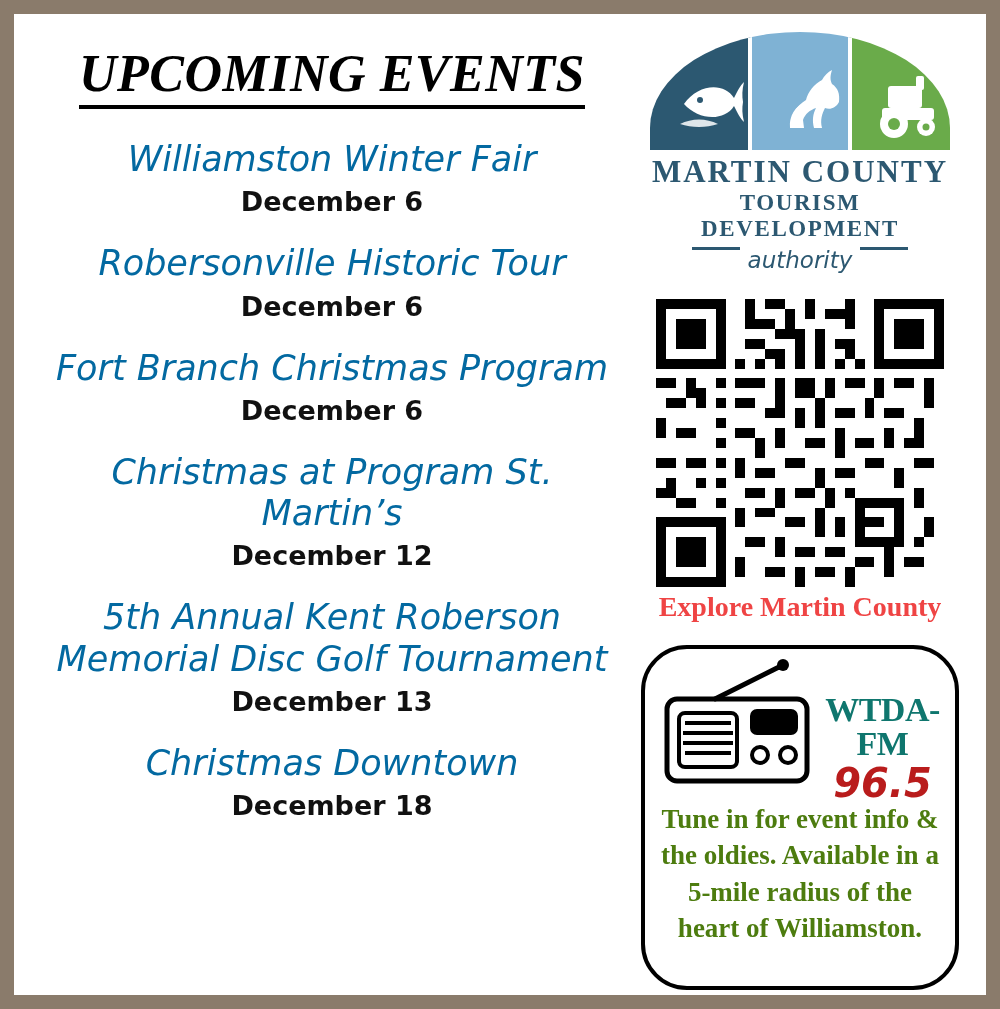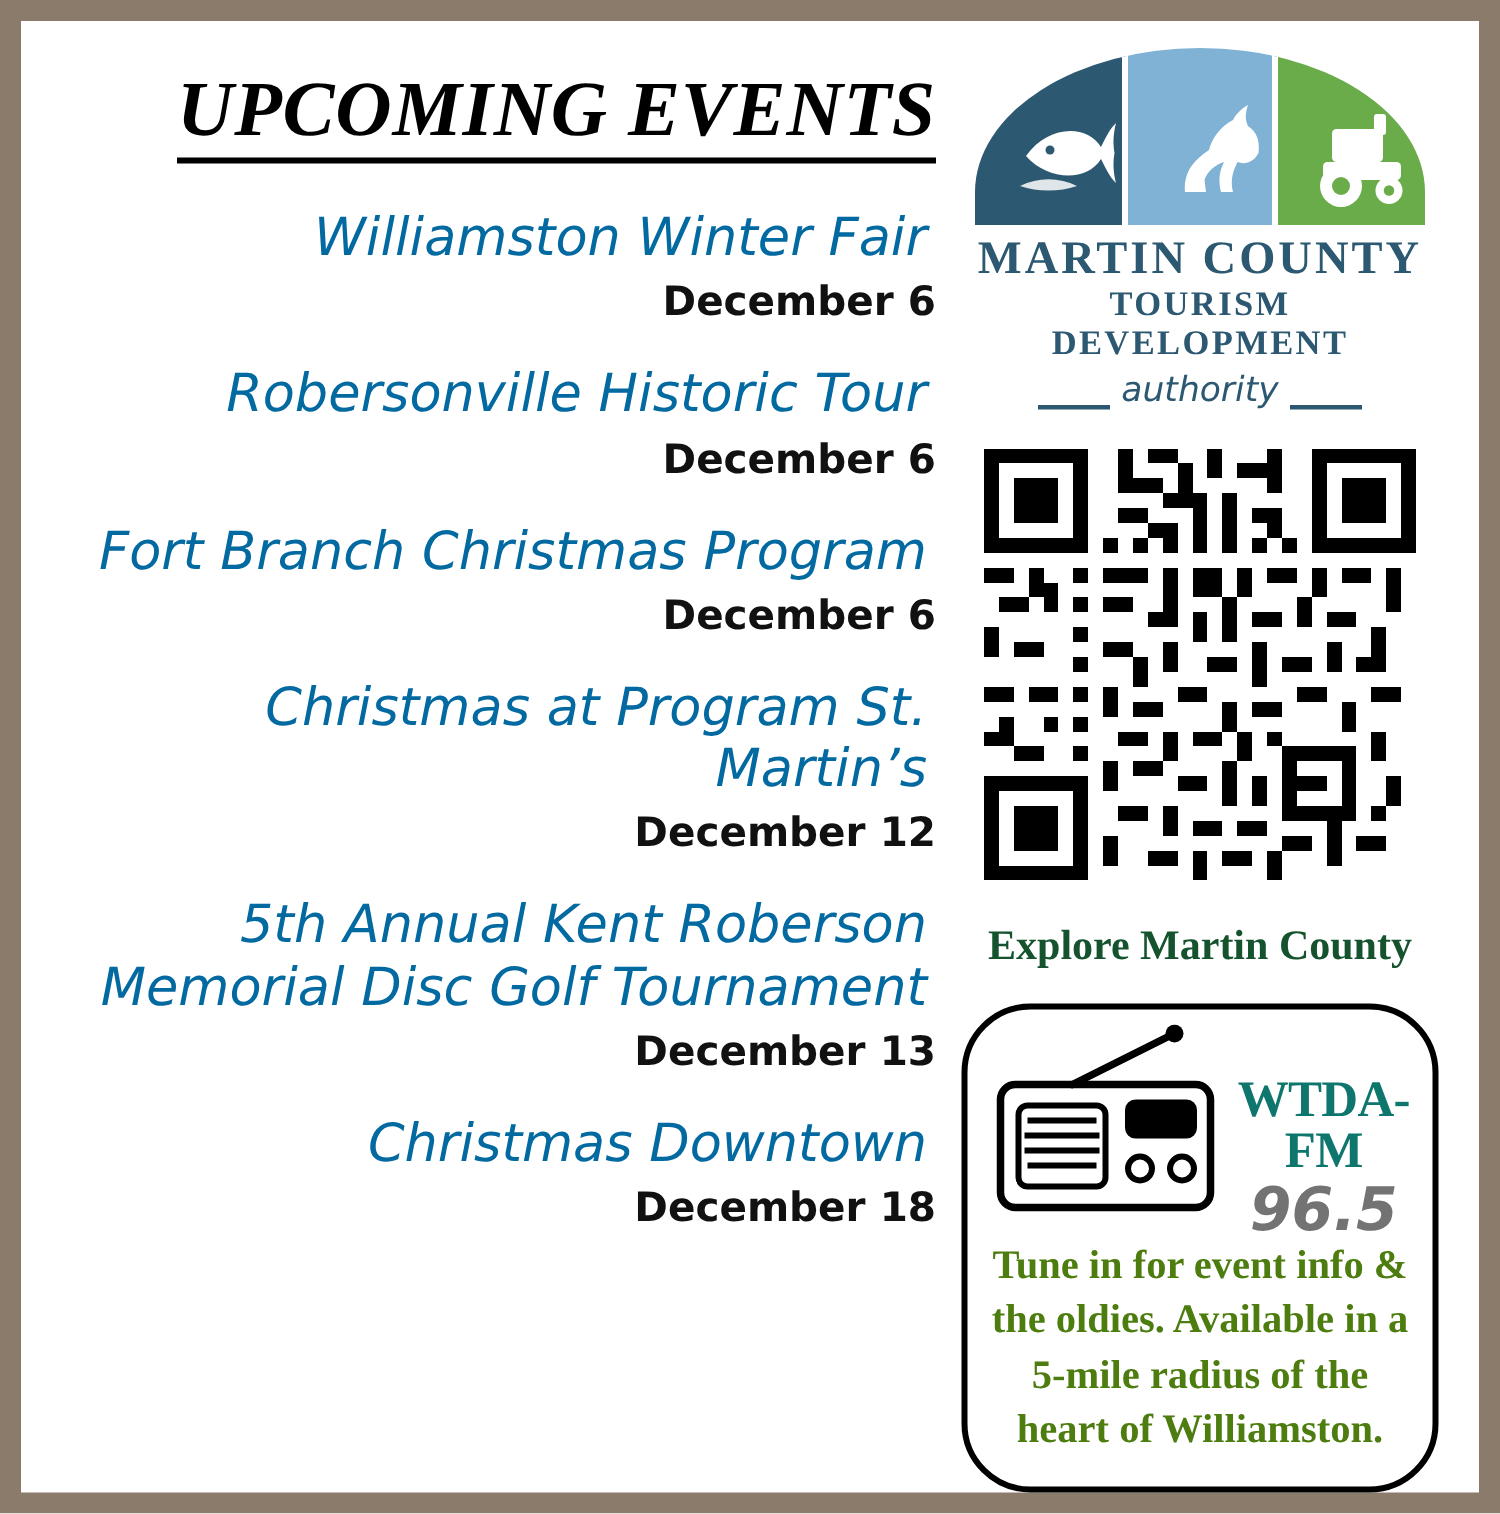--- a/index.html
+++ b/index.html
@@ -27,21 +27,21 @@
     height: 100%;
     box-sizing: border-box;
     display: flex;
     flex-direction: row;
   }
   
   .left {
     width: 620px;
     box-sizing: border-box;
     padding: 30px 10px 0 26px;
-    text-align: right;
+    text-align: center;
   }
   .headline {
     font-family: "Liberation Serif", serif;
     font-weight: bold;
     font-style: italic;
     font-size: 52px;
     letter-spacing: 0.5px;
     color: #000;
     display: inline-block;
     border-bottom: 4px solid #000;
@@ -100,21 +100,21 @@
     font-family: "Liberation Serif", serif;
     font-weight: bold;
     font-size: 23px;
     letter-spacing: 1.6px;
     color: #2c5871;
     line-height: 1.1;
     margin-top: 2px;
   }
   .logo-auth-row {
     display: flex;
-    align-items: flex-end;
+    align-items: flex-start;
     justify-content: center;
     gap: 8px;
     margin-top: 6px;
   }
   .logo-rule {
     height: 3px;
     width: 48px;
     background: #2c5871;
   }
   .logo-authority {
@@ -128,22 +128,22 @@
     margin-top: 26px;
     width: 288px;
     height: 288px;
     display: block;
   }
   .qr-wrap svg { display:block; }
   .qr-caption {
     font-family: "Liberation Serif", serif;
     font-weight: bold;
     font-size: 28px;
-    color: #14532d;
-    margin-top: 28px;
+    color: #ef4444;
+    margin-top: 4px;
     text-align: center;
   }
   
   .radio-card {
     margin-top: 22px;
     width: 318px;
     height: 345px;
     border: 4px solid #000;
     border-radius: 46px;
     box-sizing: border-box;
@@ -170,21 +170,21 @@
     font-size: 34px;
     letter-spacing: -0.5px;
     color: #0f766e;
     line-height: 1;
   }
   .radio-freq {
     font-family: "DejaVu Sans", sans-serif;
     font-style: italic;
     font-weight: bold;
     font-size: 40px;
-    color: #737373;
+    color: #b91c1c;
     line-height: 1.1;
   }
   .radio-text {
     font-family: "Liberation Serif", serif;
     font-weight: bold;
     font-size: 27px;
     line-height: 1.35;
     text-align: center;
     color: #4d7c0f;
     margin-top: 2px;

